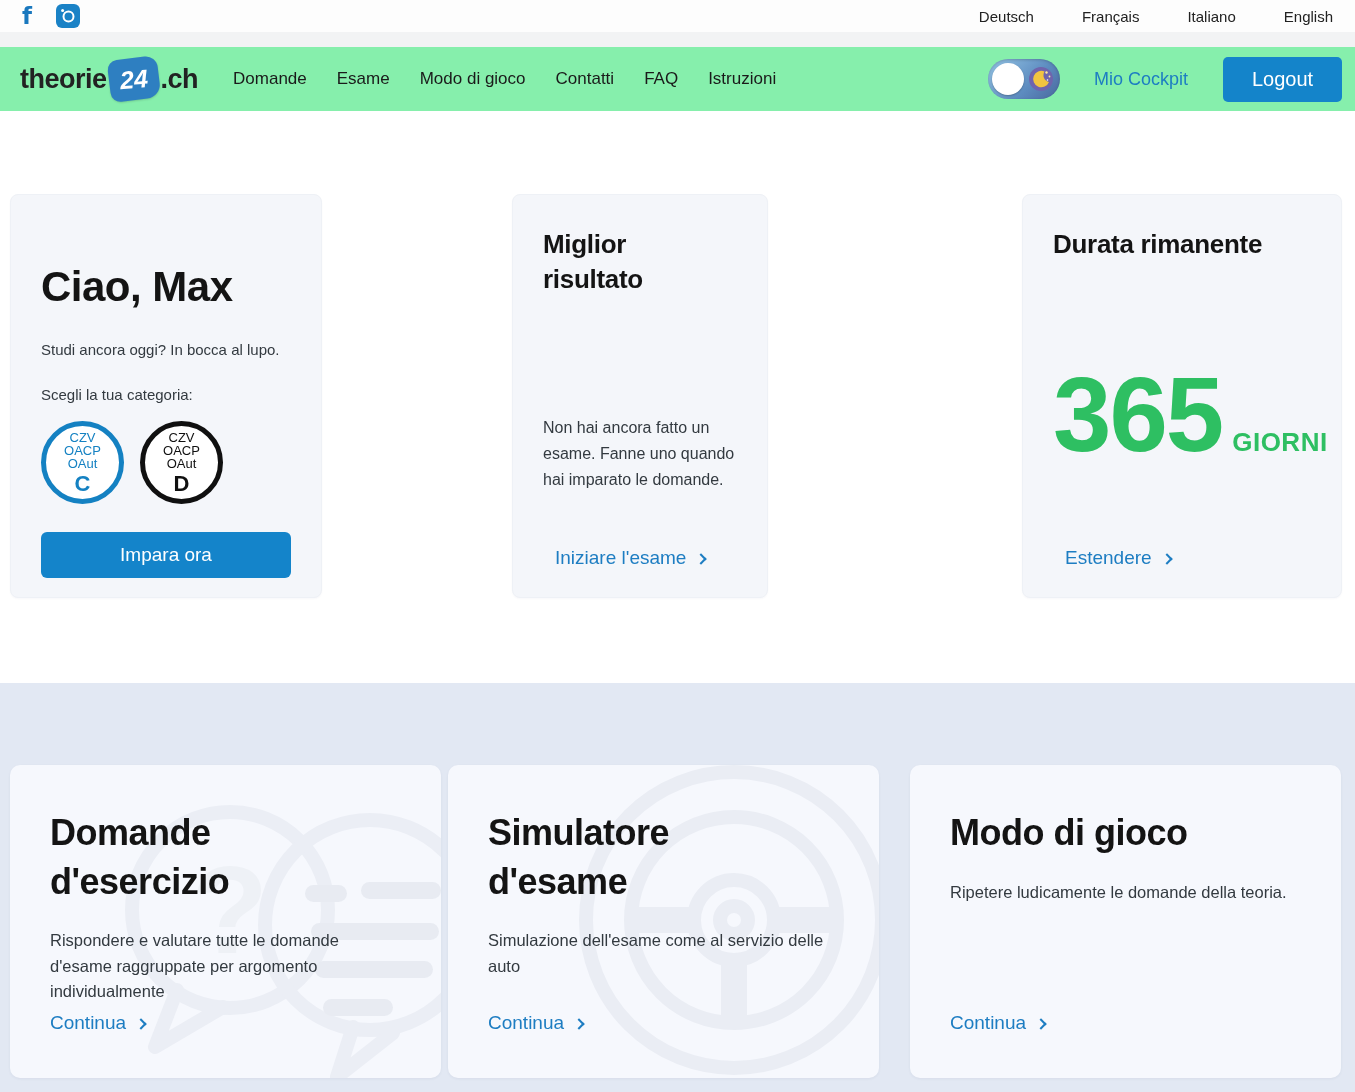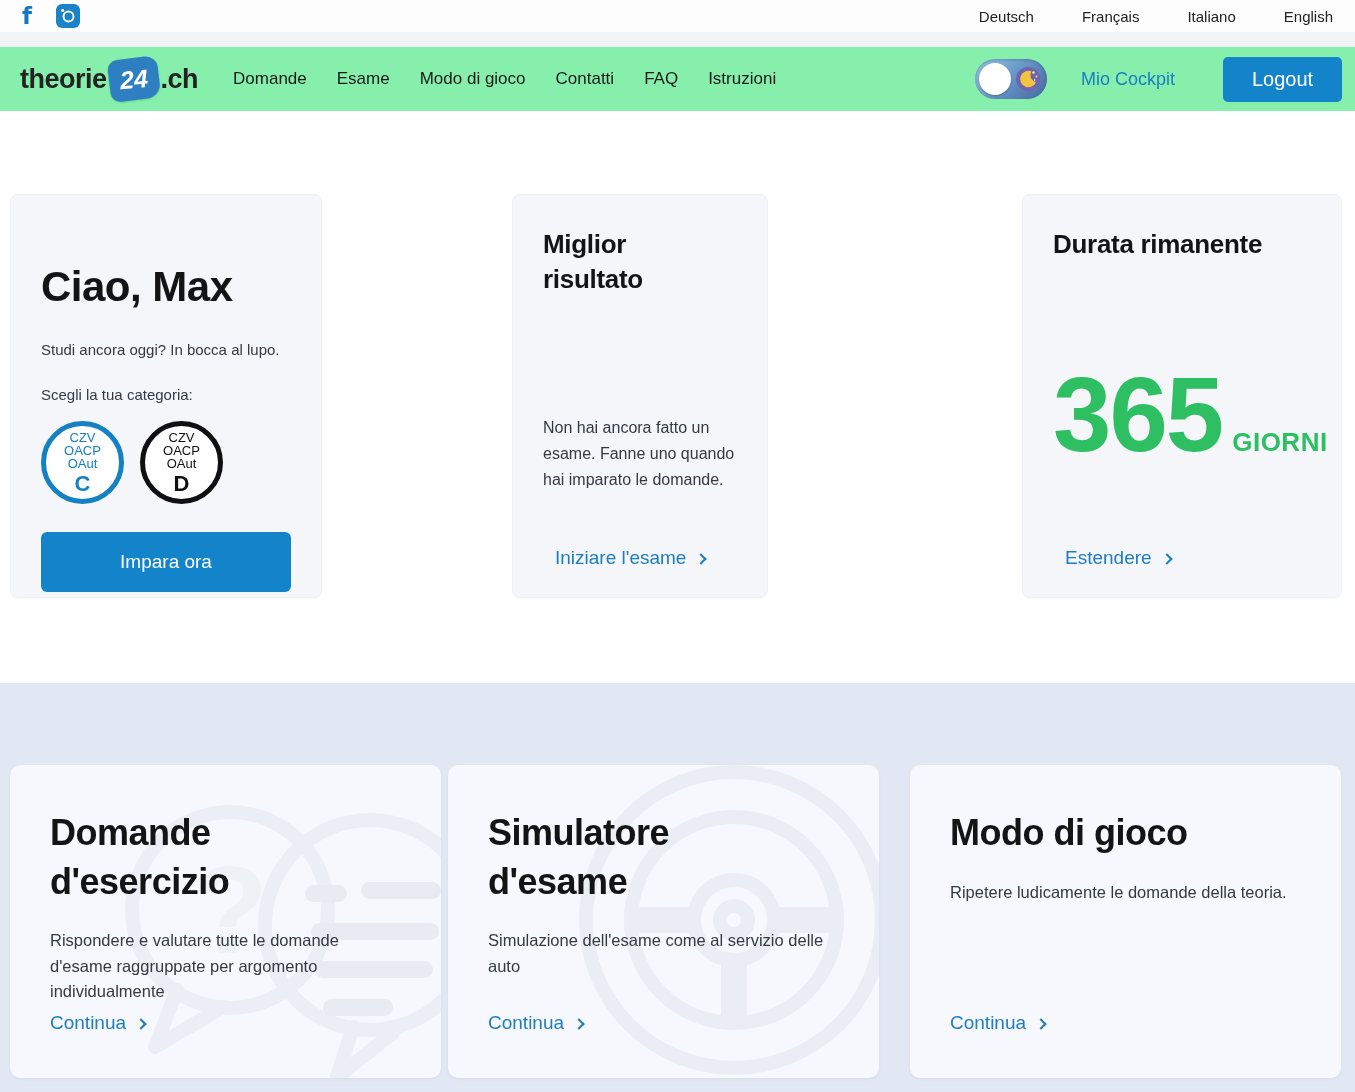--- a/index.html
+++ b/index.html
@@ -34,41 +34,41 @@
   .logo-badge span{ color:#fff; font-size:25px; font-weight:700; font-style:italic; transform:rotate(2deg); }
   .nav{ display:flex; gap:30px; margin-left:35px; }
   .nav span{ font-size:17px; color:#1a1a1a; cursor:pointer; }
   .header-right{ margin-left:auto; display:flex; align-items:center; gap:34px; }
   .toggle{ width:72px; height:40px; border-radius:20px; position:relative; cursor:pointer;
     background:linear-gradient(135deg,#96c6e6 0%,#5d8cc0 60%,#49679d 100%); box-shadow:inset 0 1px 3px rgba(0,0,0,.2); }
   .knob{ position:absolute; left:4px; top:4px; width:32px; height:32px; background:#fff; border-radius:50%; box-shadow:0 1px 2px rgba(0,0,0,.25); }
   .moon-wrap{ position:absolute; right:6px; top:7px; width:26px; height:26px; }
   .cockpit{ color:var(--link); font-size:18px; cursor:pointer; }
   .logout{ width:119px; height:45px; background:var(--accent); color:#fff; font-size:20px;
-    border:none; border-radius:5px; cursor:pointer; font-family:inherit; margin-left:14px; }
+    border:none; border-radius:5px; cursor:pointer; font-family:inherit; margin-left:1px; }
 
   
   .hero{ position:relative; height:572px; background:#fff; }
   .hcard{ position:absolute; top:83px; height:404px; background:var(--card-bg);
     border:1px solid #eef1f6; border-radius:8px; padding:32px 30px; box-shadow:0 1px 2px rgba(20,40,80,.03); }
   .hcard1{ left:10px;  width:312px; }
   .hcard2{ left:512px; width:256px; }
   .hcard3{ left:1022px; width:320px; }
 
   .greet-title{ font-size:42px; font-weight:700; color:var(--ink); margin-top:36px; letter-spacing:-0.5px; }
   .greet-sub{ font-size:15px; color:var(--body); margin-top:30px; }
   .greet-choose{ font-size:15px; color:var(--body); margin-top:28px; }
   .badges{ display:flex; gap:16px; margin-top:18px; }
   .badge{ width:83px; height:83px; border-radius:50%; background:#fff; display:flex; flex-direction:column;
     align-items:center; justify-content:center; cursor:pointer; }
   .badge.c{ border:5px solid #1481c2; color:#1481c2; }
   .badge.d{ border:5px solid #101010; color:#101010; }
   .badge .bl{ font-size:13px; font-weight:400; line-height:13px; }
   .badge .letter{ font-size:22px; font-weight:700; line-height:22px; margin-top:3px; }
-  .cta{ display:block; width:250px; height:60px; margin-top:28px; background:var(--accent); color:#fff;
+  .cta{ display:block; width:250px; height:46px; margin-top:28px; background:var(--accent); color:#fff;
     font-size:19px; border:none; border-radius:6px; cursor:pointer; font-family:inherit; }
 
   .hcard-title{ font-size:26px; font-weight:700; color:var(--ink); line-height:1.35; letter-spacing:-0.3px; }
   .hcard2 .hcard-title{ max-width:150px; }
   .hcard-body{ font-size:16px; color:var(--body); line-height:26px; margin-top:118px; }
   .card-link{ position:absolute; left:42px; bottom:28px; display:flex; align-items:center; gap:11px;
     color:var(--link); font-size:19px; cursor:pointer; }
   .chev{ width:8px; height:8px; border-top:2px solid var(--link); border-right:2px solid var(--link);
     transform:rotate(45deg); margin-top:1px; }
 

